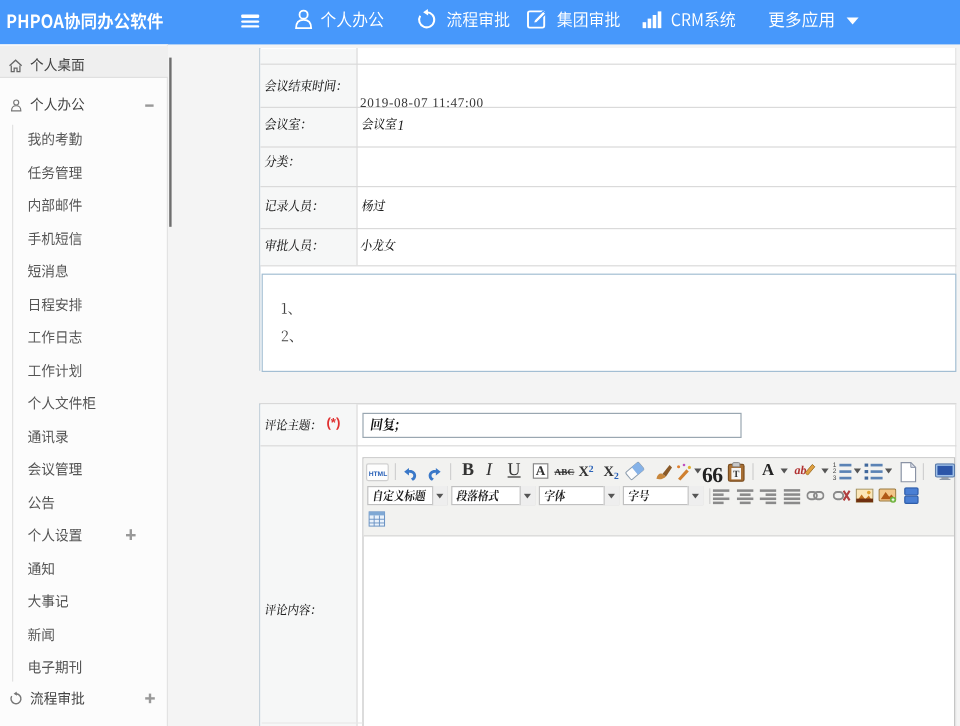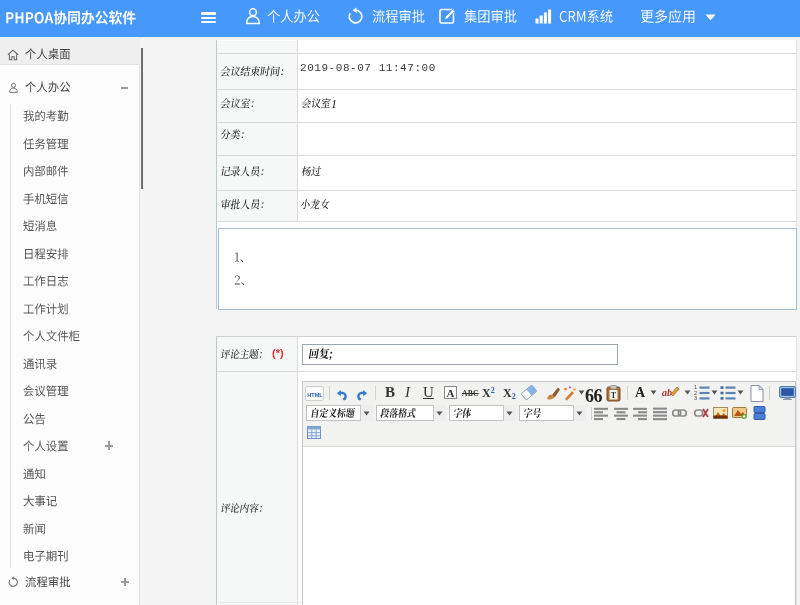--- a/index.html
+++ b/index.html
@@ -142,21 +142,21 @@
     </svg>
     <svg style="position:absolute;left:220.0px;top:128.2px;overflow:visible" width="29.7" height="13.8" viewBox="0 -10.45 29.7 13.75">
       <path fill="#222" d="M6 -8.7 4.9 -9.2C4.1 -7.5 2.7 -5.4 0.9 -4.2L1 -4C3.1 -5.1 4.6 -7 5.5 -8.6C5.8 -8.5 5.9 -8.6 6 -8.7ZM8.1 -9.1 7.5 -9.3 7.4 -9.3C7.5 -6.8 8.2 -5.1 9.6 -4.1C9.8 -4.4 10.1 -4.7 10.4 -4.8L10.5 -4.9C9 -5.6 8.1 -7 7.7 -8.5C7.9 -8.7 8 -8.9 8.1 -9.1ZM5.5 -4.8H2.5L2.5 -4.5H4.5C4.2 -2.9 3.5 -0.9 0.6 0.7L0.7 0.9C4.1 -0.6 4.9 -2.6 5.4 -4.5H7.6C7.1 -2.2 6.7 -0.6 6.3 -0.3C6.2 -0.2 6.1 -0.2 5.9 -0.2C5.7 -0.2 4.9 -0.2 4.4 -0.3L4.4 -0.1C4.8 -0 5.3 0.1 5.4 0.3C5.5 0.4 5.6 0.6 5.5 0.9C6 0.9 6.4 0.8 6.8 0.5C7.3 -0 7.8 -1.7 8.4 -4.3C8.6 -4.4 8.7 -4.4 8.8 -4.5L8.1 -5.3L7.5 -4.8ZM13.2 -8.8 13.1 -8.7C13.5 -8.3 13.9 -7.6 14 -7C14.7 -6.5 15.5 -8.2 13.2 -8.8ZM19.5 -7.4 18.9 -6.7H17.1C17.8 -7.2 18.5 -7.9 19 -8.3C19.2 -8.2 19.4 -8.3 19.5 -8.4L18.5 -9C18.1 -8.3 17.4 -7.4 16.8 -6.7H16.3L16.6 -8.8C16.9 -8.9 17 -9 17 -9.1L15.9 -9.3L15.5 -6.7H11.5L11.5 -6.4H14.7C13.8 -5.3 12.4 -4.3 10.9 -3.6L11 -3.4C12.7 -4 14.2 -4.9 15.4 -6L15 -3.9H15.2C15.5 -3.9 15.9 -4.1 15.9 -4.2L16.2 -6C17.1 -5.4 18.2 -4.5 18.7 -3.8C19.6 -3.5 20 -5.4 16.2 -6.2L16.2 -6.4H20C20.1 -6.4 20.2 -6.5 20.3 -6.6C20 -7 19.5 -7.4 19.5 -7.4ZM19 -3.4 18.4 -2.6H15.4C15.5 -2.8 15.5 -3.1 15.6 -3.3C15.8 -3.4 15.9 -3.5 16 -3.6L14.8 -3.8C14.8 -3.3 14.7 -3 14.6 -2.6H10.7L10.7 -2.3H14.5C13.9 -1 12.9 -0.1 10.1 0.7L10.2 0.9C13.7 0.2 14.8 -0.8 15.3 -2.3H15.4C15.8 -0.5 16.9 0.4 18.7 0.9C18.9 0.5 19.1 0.2 19.5 0.1L19.5 -0C17.6 -0.3 16.1 -0.9 15.6 -2.3H19.5C19.7 -2.3 19.8 -2.4 19.8 -2.5C19.5 -2.8 19 -3.4 19 -3.4ZM22.3 -0.4C22.7 -0.4 23 -0.7 23.1 -1.1C23.1 -1.5 22.9 -1.9 22.5 -1.9C22.1 -1.9 21.8 -1.5 21.7 -1.1C21.6 -0.7 21.9 -0.4 22.3 -0.4ZM22.9 -4.7C23.4 -4.7 23.7 -5.1 23.8 -5.5C23.8 -5.9 23.6 -6.2 23.2 -6.2C22.8 -6.2 22.4 -5.9 22.4 -5.5C22.3 -5.1 22.5 -4.7 22.9 -4.7Z"></path>
     </svg>
     <svg style="position:absolute;left:220.0px;top:165.2px;overflow:visible" width="49.5" height="13.8" viewBox="0 -10.45 49.5 13.75">
       <path fill="#222" d="M2.8 -9.2 2.6 -9.2C3 -8.6 3.5 -7.8 3.6 -7.1C4.3 -6.5 5.2 -8.4 2.8 -9.2ZM3.5 -5.8C3.7 -5.8 3.8 -5.9 3.9 -6L3.2 -6.7L2.8 -6.2H1.4L1.4 -5.9H2.7L2 -1.1C1.9 -0.9 1.9 -0.8 1.5 -0.6L1.9 0.4C2 0.4 2.1 0.2 2.2 0C3.1 -0.9 3.9 -1.7 4.3 -2.1L4.2 -2.2L2.8 -1.3ZM5.1 -5.3 4.3 -0.4C4.2 0.3 4.4 0.5 5.5 0.5H7C9.1 0.5 9.5 0.4 9.6 -0C9.6 -0.2 9.5 -0.3 9.3 -0.4L9.5 -2H9.4C9.1 -1.2 8.9 -0.6 8.7 -0.4C8.7 -0.3 8.6 -0.3 8.4 -0.3C8.2 -0.2 7.7 -0.2 7.1 -0.2H5.7C5.1 -0.2 5.1 -0.3 5.1 -0.5L5.7 -4.6H8.6L8.4 -3.7H8.6C8.8 -3.7 9.2 -3.9 9.3 -3.9L9.9 -7.8C10.1 -7.9 10.3 -8 10.4 -8.1L9.6 -8.9L9.1 -8.3H5L5 -8H9.1L8.6 -4.9H5.9L5.1 -5.3ZM12.3 -4.6 12.2 -4.5C12.7 -4 13.1 -3.3 13.2 -2.7C13.9 -2.1 14.8 -3.9 12.3 -4.6ZM19.4 -6 18.7 -5.3H18.2L18.8 -8.2C19 -8.2 19.1 -8.3 19.2 -8.4L18.4 -9.1L18 -8.7H12.9L12.9 -8.3H18L17.7 -7H12.9L12.9 -6.7H17.7L17.4 -5.3H11.1L11.2 -5H15.2L14.9 -2.8C13 -2 11.3 -1.2 10.6 -0.9L11.1 0C11.2 -0 11.3 -0.1 11.3 -0.3C12.8 -1.2 14 -1.9 14.8 -2.5L14.5 -0.3C14.5 -0.2 14.4 -0.1 14.2 -0.1C14 -0.1 13 -0.2 13 -0.2L12.9 -0C13.4 0 13.6 0.1 13.8 0.3C13.9 0.4 13.9 0.6 13.9 0.9C15 0.8 15.2 0.3 15.3 -0.3L15.9 -4.5C16.2 -2 17.3 -0.7 18.7 0.2C18.9 -0.3 19.2 -0.5 19.5 -0.6L19.5 -0.7C18.6 -1.1 17.6 -1.7 16.9 -2.6C17.7 -3 18.4 -3.5 18.9 -3.8C19.1 -3.8 19.2 -3.8 19.3 -3.9L18.5 -4.6C18.1 -4.1 17.4 -3.4 16.8 -2.8C16.4 -3.4 16.1 -4.1 16 -5H20C20.1 -5 20.2 -5 20.3 -5.1C19.9 -5.5 19.4 -6 19.4 -6ZM26.2 -8.6C26.5 -8.6 26.6 -8.7 26.6 -8.9L25.4 -9C24.9 -5.6 24.4 -2.1 20.1 0.7L20.2 0.9C24.1 -1.1 25.2 -3.9 25.8 -6.6C25.6 -3.3 26 -0.7 28.4 0.9C28.6 0.4 28.9 0.1 29.4 0.1L29.4 -0.1C26.2 -1.7 25.8 -4.5 26.2 -8.6ZM35.1 -1.5 35 -1.3C36.5 -0.7 37.5 0.1 38 0.7C38.8 1.5 40.5 -0.5 35.1 -1.5ZM36.2 -4.3 35 -4.4C34.6 -1.9 34.4 -0.4 30.2 0.7L30.2 0.9C35 -0 35.3 -1.6 35.8 -4C36 -4 36.1 -4.1 36.2 -4.3ZM32.3 -1.2 32.9 -4.8H38.1L37.5 -1.2H37.6C37.9 -1.2 38.3 -1.4 38.3 -1.5L38.8 -4.7C39 -4.8 39.2 -4.8 39.2 -4.9L38.5 -5.6L38 -5.2H33L32.2 -5.6L31.5 -0.9H31.6C31.9 -0.9 32.3 -1.1 32.3 -1.2ZM33.7 -6 33.7 -6.4H37.8L37.8 -5.9H37.9C38.2 -5.9 38.6 -6.1 38.6 -6.2L38.9 -8.1C39.1 -8.2 39.2 -8.3 39.3 -8.3L38.6 -9.1L38.1 -8.6H34.1L33.3 -9L32.8 -5.8H32.9C33.3 -5.8 33.6 -6 33.7 -6ZM38.1 -8.3 37.9 -6.7H33.8L34 -8.3ZM42.1 -0.4C42.5 -0.4 42.8 -0.7 42.9 -1.1C42.9 -1.5 42.7 -1.9 42.3 -1.9C41.9 -1.9 41.6 -1.5 41.5 -1.1C41.4 -0.7 41.7 -0.4 42.1 -0.4ZM42.7 -4.7C43.2 -4.7 43.5 -5.1 43.6 -5.5C43.6 -5.9 43.4 -6.2 43 -6.2C42.6 -6.2 42.2 -5.9 42.2 -5.5C42.1 -5.1 42.3 -4.7 42.7 -4.7Z"></path>
     </svg>
     <svg style="position:absolute;left:220.0px;top:197.7px;overflow:visible" width="49.5" height="13.8" viewBox="0 -10.45 49.5 13.75">
       <path fill="#222" d="M5.8 -9.4 5.7 -9.3C5.9 -9 6 -8.4 5.9 -8C6.6 -7.3 7.7 -8.9 5.8 -9.4ZM6.9 -7.1 5.7 -7.2 5.5 -5.8H3.5L2.8 -6.2L1.9 -1H2.1C2.4 -1 2.7 -1.2 2.7 -1.3L2.8 -1.8H4.9L4.4 0.9H4.6C4.9 0.9 5.3 0.7 5.3 0.6L5.7 -1.8H7.7L7.6 -1.2H7.7C8 -1.2 8.4 -1.4 8.4 -1.5L9 -5.3C9.2 -5.4 9.4 -5.5 9.5 -5.6L8.7 -6.3L8.2 -5.8H6.3L6.5 -6.8C6.7 -6.9 6.8 -7 6.9 -7.1ZM8.3 -5.5 8 -4H6L6.2 -5.5ZM7.7 -2.1H5.7L6 -3.7H8ZM5.4 -5.5 5.2 -4H3.2L3.4 -5.5ZM2.9 -2.1 3.1 -3.7H5.2L4.9 -2.1ZM2.8 -8.3 2.7 -8.3C2.6 -7.7 2.2 -7.1 1.7 -6.8C1.5 -6.7 1.3 -6.4 1.4 -6.2C1.4 -5.9 1.8 -5.8 2.1 -6C2.4 -6.3 2.8 -6.8 2.8 -7.5H9.5C9.4 -7 9.2 -6.5 9 -6.1L9.1 -6C9.5 -6.4 10.1 -6.9 10.4 -7.3C10.6 -7.3 10.7 -7.3 10.8 -7.4L10.1 -8.3L9.5 -7.8H2.9C2.9 -8 2.9 -8.1 2.8 -8.3ZM14.1 -7.4 13.5 -6.7H13.3L13.6 -8.8C13.9 -8.9 14 -9 14.1 -9.1L13 -9.3L12.6 -6.7H11.3L11.3 -6.4H12.5L12.1 -4.1C11.5 -3.9 11 -3.7 10.8 -3.6L11 -2.5C11.1 -2.6 11.2 -2.7 11.2 -2.8L12 -3.3L11.6 -0.4C11.5 -0.3 11.5 -0.2 11.3 -0.2C11.1 -0.2 10.2 -0.3 10.2 -0.3L10.2 -0.1C10.6 -0 10.8 0.1 10.9 0.2C11 0.4 11 0.6 11 0.9C12 0.8 12.2 0.4 12.3 -0.3L12.9 -3.8L14.4 -4.8L14.3 -4.9L12.9 -4.4L13.3 -6.4H14.4C14.6 -6.4 14.7 -6.5 14.7 -6.6C14.5 -6.9 14.1 -7.4 14.1 -7.4ZM16.5 -6 16 -5.3H15.5L16.1 -8.8C16.3 -8.8 16.4 -8.9 16.5 -9.1L15.4 -9.2L14 -0.6C14 -0.4 13.9 -0.3 13.5 -0.1L14 0.8C14.1 0.7 14.1 0.6 14.2 0.5C15.1 -0.1 16 -0.8 16.5 -1.1L16.4 -1.3L14.7 -0.5L15.5 -5H16.9C17 -5 17.1 -5.1 17.2 -5.2C16.9 -5.5 16.5 -6 16.5 -6ZM19.1 -9.1 18 -9.2 16.6 -0.3C16.5 0.3 16.6 0.5 17.3 0.5L17.9 0.5C19.1 0.5 19.4 0.4 19.5 0.1C19.5 -0.1 19.4 -0.2 19.2 -0.3L19.4 -1.7H19.3C19.1 -1.1 18.9 -0.5 18.8 -0.3C18.7 -0.2 18.7 -0.2 18.6 -0.2C18.5 -0.2 18.3 -0.2 18.1 -0.2H17.6C17.3 -0.2 17.3 -0.3 17.4 -0.5L18 -4.5C18.7 -5 19.5 -5.6 19.9 -6C20.1 -5.9 20.2 -5.9 20.3 -6L19.6 -6.8C19.3 -6.3 18.6 -5.6 18.1 -4.9L18.7 -8.8C18.9 -8.8 19 -8.9 19.1 -9.1ZM26.2 -8.6C26.5 -8.6 26.6 -8.7 26.6 -8.9L25.4 -9C24.9 -5.6 24.4 -2.1 20.1 0.7L20.2 0.9C24.1 -1.1 25.2 -3.9 25.8 -6.6C25.6 -3.3 26 -0.7 28.4 0.9C28.6 0.4 28.9 0.1 29.4 0.1L29.4 -0.1C26.2 -1.7 25.8 -4.5 26.2 -8.6ZM35.1 -1.5 35 -1.3C36.5 -0.7 37.5 0.1 38 0.7C38.8 1.5 40.5 -0.5 35.1 -1.5ZM36.2 -4.3 35 -4.4C34.6 -1.9 34.4 -0.4 30.2 0.7L30.2 0.9C35 -0 35.3 -1.6 35.8 -4C36 -4 36.1 -4.1 36.2 -4.3ZM32.3 -1.2 32.9 -4.8H38.1L37.5 -1.2H37.6C37.9 -1.2 38.3 -1.4 38.3 -1.5L38.8 -4.7C39 -4.8 39.2 -4.8 39.2 -4.9L38.5 -5.6L38 -5.2H33L32.2 -5.6L31.5 -0.9H31.6C31.9 -0.9 32.3 -1.1 32.3 -1.2ZM33.7 -6 33.7 -6.4H37.8L37.8 -5.9H37.9C38.2 -5.9 38.6 -6.1 38.6 -6.2L38.9 -8.1C39.1 -8.2 39.2 -8.3 39.3 -8.3L38.6 -9.1L38.1 -8.6H34.1L33.3 -9L32.8 -5.8H32.9C33.3 -5.8 33.6 -6 33.7 -6ZM38.1 -8.3 37.9 -6.7H33.8L34 -8.3ZM42.1 -0.4C42.5 -0.4 42.8 -0.7 42.9 -1.1C42.9 -1.5 42.7 -1.9 42.3 -1.9C41.9 -1.9 41.6 -1.5 41.5 -1.1C41.4 -0.7 41.7 -0.4 42.1 -0.4ZM42.7 -4.7C43.2 -4.7 43.5 -5.1 43.6 -5.5C43.6 -5.9 43.4 -6.2 43 -6.2C42.6 -6.2 42.2 -5.9 42.2 -5.5C42.1 -5.1 42.3 -4.7 42.7 -4.7Z"></path>
     </svg>
-    <div style="position:absolute;left:300px;top:62px;font-family:Liberation Mono, monospace;font-size:11px;color:#3a3a3a;letter-spacing:0.55px">2019-08-07 11:47:00</div>
+    <div style="position:absolute;left:300px;top:80px;font-family:Liberation Serif, serif;font-size:11px;color:#3a3a3a;letter-spacing:0.55px">2019-08-07 11:47:00</div>
     <svg style="position:absolute;left:301.0px;top:96.8px;overflow:visible" width="29.2" height="13.5" viewBox="0 -10.26 29.2 13.50">
       <path fill="#222" d="M6.4 -8.5C6.9 -6.9 8.1 -5.6 9.5 -4.7C9.6 -5 9.9 -5.4 10.3 -5.4L10.3 -5.6C8.8 -6.3 7.3 -7.3 6.6 -8.6C6.9 -8.6 7 -8.7 7.1 -8.8L5.9 -9.1C5.1 -7.6 2.8 -5.5 1 -4.5L1.1 -4.3C3 -5.2 5.3 -6.9 6.4 -8.5ZM7.3 -6 6.7 -5.3H3.2L3.3 -5H7.8C8 -5 8.1 -5.1 8.1 -5.2C7.8 -5.6 7.3 -6 7.3 -6ZM6.3 -2.1 6.2 -2.1C6.5 -1.6 6.9 -1.1 7.2 -0.5C5.3 -0.4 3.4 -0.3 2.3 -0.3C3.4 -0.9 4.6 -1.7 5.3 -2.4C5.5 -2.3 5.6 -2.4 5.7 -2.5L4.8 -3.1H9.2C9.3 -3.1 9.4 -3.2 9.5 -3.3C9.1 -3.7 8.6 -4.2 8.6 -4.2L7.9 -3.5H1.3L1.4 -3.1H4.7C4.2 -2.4 2.8 -1 1.8 -0.4C1.7 -0.4 1.5 -0.3 1.5 -0.3L1.7 0.8C1.8 0.7 1.8 0.7 1.9 0.6C4.1 0.3 6 0 7.3 -0.2C7.5 0.1 7.6 0.4 7.7 0.7C8.5 1.3 9.3 -0.7 6.3 -2.1ZM16 -9 15.9 -8.9C16.2 -8.3 16.5 -7.3 16.5 -6.6C17.1 -5.9 18 -7.7 16 -9ZM12.3 -9 12.2 -8.9C12.5 -8.5 12.8 -7.7 12.9 -7.1C13.6 -6.5 14.4 -8.2 12.3 -9ZM13 -5.7C13.2 -5.7 13.3 -5.8 13.4 -5.8L12.9 -6.6L12.5 -6.2H11.1L11.1 -5.8H12.3L11.6 -1.2C11.5 -1 11.5 -0.9 11.1 -0.7L11.5 0.3C11.6 0.2 11.7 0.1 11.8 -0.1C12.9 -1.1 13.8 -2.1 14.3 -2.7L14.2 -2.8C13.6 -2.3 12.9 -1.8 12.4 -1.4ZM19.6 -7.9 18.5 -8.2C17.9 -6 17.1 -4.2 16.1 -2.7C15.3 -4.1 14.9 -5.7 15 -7.8L14.8 -7.7C14.6 -5.4 14.9 -3.6 15.6 -2.1C14.6 -0.9 13.4 0 12.1 0.7L12.2 0.8C13.6 0.3 14.8 -0.5 15.8 -1.6C16.4 -0.6 17.2 0.2 18.2 0.8C18.4 0.5 18.8 0.2 19.1 0.2L19.2 0.1C18 -0.4 17.1 -1.2 16.4 -2.2C17.6 -3.6 18.5 -5.4 19.2 -7.6C19.5 -7.6 19.6 -7.7 19.6 -7.9ZM25 -9.1 24.9 -9C25.2 -8.8 25.4 -8.2 25.4 -7.8C26.1 -7.2 27 -9 25 -9.1ZM27.6 -6.8 27 -6.2H22.1L22.1 -5.8H24.4C23.8 -5.2 22.7 -4.3 22 -4C21.9 -3.9 21.7 -3.9 21.7 -3.9L21.9 -2.8C22 -2.8 22.1 -2.9 22.2 -3.1C24.2 -3.3 26 -3.6 27.3 -3.7C27.4 -3.5 27.6 -3.2 27.6 -2.9C28.4 -2.4 29.1 -4.3 26.5 -5.1L26.3 -5C26.6 -4.8 26.9 -4.4 27.1 -4C25.3 -3.9 23.6 -3.8 22.5 -3.8C23.4 -4.2 24.5 -4.8 25.1 -5.3C25.4 -5.3 25.5 -5.4 25.6 -5.5L25 -5.8H28.1C28.2 -5.8 28.3 -5.9 28.4 -6C28.1 -6.4 27.6 -6.8 27.6 -6.8ZM22.4 -8.2 22.2 -8.2C22.2 -7.5 21.7 -6.9 21.3 -6.7C21.1 -6.6 20.9 -6.3 20.9 -6.1C21 -5.8 21.4 -5.8 21.7 -6C22 -6.2 22.3 -6.6 22.4 -7.3H28.7C28.6 -7 28.5 -6.5 28.4 -6.2L28.5 -6.1C28.8 -6.4 29.2 -6.8 29.5 -7.2C29.7 -7.2 29.8 -7.2 29.9 -7.3L29.2 -8.2L28.7 -7.7H22.4C22.4 -7.8 22.4 -8 22.4 -8.2ZM25.5 -3.2 24.4 -3.3 24.2 -1.8H21.2L21.2 -1.5H24.1L23.9 0.1H19.9L19.9 0.5H28.4C28.5 0.5 28.6 0.4 28.7 0.3C28.4 -0.1 27.8 -0.6 27.8 -0.6L27.2 0.1H24.7L24.9 -1.5H27.7C27.9 -1.5 28 -1.5 28 -1.7C27.7 -2 27.2 -2.5 27.2 -2.5L26.6 -1.8H25L25.1 -2.9C25.4 -2.9 25.5 -3 25.5 -3.2Z"></path>
     </svg>
     <div style="position:absolute;left:331px;top:97px;font-size:12px;font-style:italic;font-family:Liberation Serif,serif;color:#222">1</div>
     <svg style="position:absolute;left:301.0px;top:165.3px;overflow:visible" width="19.4" height="13.5" viewBox="0 -10.26 19.4 13.50">
       <path fill="#222" d="M5.3 -5.3C5.1 -5.3 4.8 -5.2 4.7 -5.1L5.2 -4.3L5.7 -4.7H6.3C5.6 -3.2 4.6 -1.8 3.3 -0.9L3.4 -0.7C5.1 -1.7 6.2 -3 7 -4.7H7.6C6.9 -2.5 5.8 -0.8 3.9 0.4L3.9 0.6C6.3 -0.6 7.6 -2.4 8.4 -4.7H9C8.4 -2.1 7.9 -0.6 7.5 -0.3C7.3 -0.2 7.2 -0.1 7.1 -0.1C6.8 -0.1 6.3 -0.2 5.9 -0.2L5.9 -0C6.2 0 6.5 0.2 6.6 0.3C6.7 0.4 6.7 0.6 6.7 0.9C7.1 0.9 7.5 0.7 7.9 0.4C8.5 -0.1 9.1 -1.7 9.7 -4.6C9.9 -4.6 10 -4.6 10.1 -4.7L9.5 -5.5L8.9 -5H6C7 -5.8 8.5 -7.1 9.2 -7.8C9.5 -7.8 9.7 -7.9 9.8 -8L9.1 -8.8L8.6 -8.3H5.3L5.3 -8H8.4C7.6 -7.2 6.2 -6 5.3 -5.3ZM4.5 -7.2 4 -6.5H3.6L3.9 -8.7C4.2 -8.7 4.3 -8.8 4.3 -9L3.3 -9.1L2.8 -6.5H1.4L1.4 -6.2H2.6C2.1 -4.6 1.4 -2.9 0.5 -1.7L0.6 -1.5C1.3 -2.2 1.9 -3.1 2.4 -4L1.7 0.9H1.8C2.1 0.9 2.4 0.7 2.5 0.6L3.4 -5.1C3.6 -4.6 3.8 -4 3.8 -3.5C4.3 -2.9 5.2 -4.4 3.4 -5.3L3.5 -6.2H4.9C5.1 -6.2 5.2 -6.3 5.2 -6.4C5 -6.8 4.5 -7.2 4.5 -7.2ZM14.6 -5.5 14.5 -5.4C14.9 -4.8 15 -3.8 15.1 -3.1C15.6 -2.4 16.7 -4.4 14.6 -5.5ZM12.1 -8.9 12 -8.8C12.3 -8.2 12.7 -7.3 12.8 -6.6C13.5 -5.9 14.4 -7.7 12.1 -8.9ZM19.5 -7.5 18.9 -6.7H18.3L18.6 -8.6C18.9 -8.6 19 -8.7 19 -8.9L17.9 -9L17.6 -6.7H14L14 -6.4H17.5L16.8 -1.9C16.8 -1.7 16.7 -1.7 16.5 -1.7C16.3 -1.7 15.1 -1.8 15.1 -1.8L15.1 -1.6C15.6 -1.5 15.8 -1.4 16 -1.3C16.1 -1.1 16.2 -0.9 16.2 -0.7C17.3 -0.8 17.5 -1.2 17.6 -1.8L18.3 -6.4H19.9C20 -6.4 20.1 -6.4 20.1 -6.6C19.9 -7 19.5 -7.5 19.5 -7.5ZM11.8 -1.4C11.3 -1.1 10.5 -0.5 10 -0.2L10.5 0.8C10.6 0.7 10.6 0.6 10.6 0.5C11 -0 11.8 -0.8 12 -1.2C12.2 -1.3 12.3 -1.4 12.4 -1.2C13 0.1 13.9 0.6 15.7 0.6C16.7 0.6 17.6 0.6 18.4 0.6C18.5 0.2 18.8 -0.1 19.1 -0.2L19.1 -0.3C18 -0.2 17.2 -0.2 16.1 -0.2C14.2 -0.2 13.2 -0.5 12.6 -1.5L12.5 -1.5L13.1 -5C13.3 -5 13.5 -5.1 13.6 -5.2L12.8 -6L12.3 -5.4H10.9L10.9 -5.1H12.3Z"></path>
     </svg>
     <svg style="position:absolute;left:300.0px;top:197.8px;overflow:visible" width="29.2" height="13.5" viewBox="0 -10.26 29.2 13.50">
       <path fill="#222" d="M7.5 -6.2 7.3 -6.2C8 -5.1 8.8 -3.4 8.7 -2C9.6 -1.1 10.7 -3.9 7.5 -6.2ZM3.4 -6.3C2.8 -4.9 1.8 -3 0.6 -1.7L0.7 -1.6C2.2 -2.7 3.4 -4.3 4.1 -5.7C4.3 -5.6 4.4 -5.7 4.5 -5.8ZM5.9 -8.9 4.6 -0.5C4.6 -0.3 4.5 -0.2 4.3 -0.2C4 -0.2 2.6 -0.3 2.6 -0.3L2.6 -0.2C3.2 -0.1 3.5 0 3.6 0.2C3.8 0.3 3.8 0.6 3.8 0.9C5.1 0.7 5.3 0.3 5.4 -0.4L6.7 -8.5C6.9 -8.5 7 -8.6 7.1 -8.8ZM16.7 -8.8 16.6 -8.7C17 -8.3 17.5 -7.6 17.6 -7C18.3 -6.5 19.1 -8.3 16.7 -8.8ZM15.9 -8.9 14.7 -9.1C14.6 -8.2 14.4 -7.3 14.2 -6.4H11.2L11.2 -6.1H14.2C13.6 -3.5 12.6 -1.2 9.9 0.7L10 0.9C13.3 -0.9 14.4 -3.4 15 -6.1H16L15.3 -1.8C14.4 -1 13.5 -0.4 12.6 0.2L12.7 0.4C13.6 -0 14.4 -0.5 15.2 -1.1L15 -0.3C14.9 0.4 15.1 0.6 16 0.6H17C18.7 0.6 19 0.5 19.1 0.1C19.1 -0.1 19.1 -0.2 18.8 -0.3L19.1 -2H19C18.7 -1.2 18.5 -0.6 18.3 -0.3C18.3 -0.2 18.2 -0.2 18.1 -0.2C17.9 -0.2 17.6 -0.2 17.2 -0.2H16.2C15.9 -0.2 15.8 -0.2 15.8 -0.5L16 -1.8C17 -2.6 17.9 -3.6 18.7 -4.9C18.9 -4.8 19 -4.9 19.1 -5L18.1 -5.6C17.5 -4.5 16.9 -3.6 16.2 -2.8L16.7 -6.1H19.6C19.8 -6.1 19.9 -6.1 19.9 -6.3C19.6 -6.7 19.1 -7.2 19.1 -7.2L18.4 -6.4H15.1C15.2 -7.1 15.3 -7.9 15.5 -8.6C15.7 -8.7 15.8 -8.8 15.9 -8.9ZM28.9 -7 28.2 -6.2H24.4C24.9 -7.1 25.4 -8 25.7 -8.5C25.9 -8.5 26.1 -8.6 26.1 -8.8L25 -9.1C24.7 -8.4 24.2 -7.4 23.6 -6.2H20.8L20.8 -5.9H23.4C22.8 -4.8 22.1 -3.6 21.6 -2.9C22.5 -2.6 23.4 -2.1 24.4 -1.6C23.2 -0.5 21.7 0.2 19.7 0.7L19.7 0.9C22.1 0.5 23.7 -0.2 25 -1.2C25.9 -0.6 26.8 0.1 27.3 0.8C28.1 1.1 28.8 -0.3 25.6 -1.8C26.5 -2.9 27.2 -4.2 27.9 -5.9H29.5C29.6 -5.9 29.7 -6 29.8 -6.1C29.4 -6.5 28.9 -7 28.9 -7ZM22.5 -2.9C23 -3.8 23.7 -4.9 24.3 -5.9H27C26.4 -4.3 25.7 -3.1 24.9 -2.1C24.2 -2.4 23.4 -2.7 22.5 -2.9Z"></path>
     </svg>

